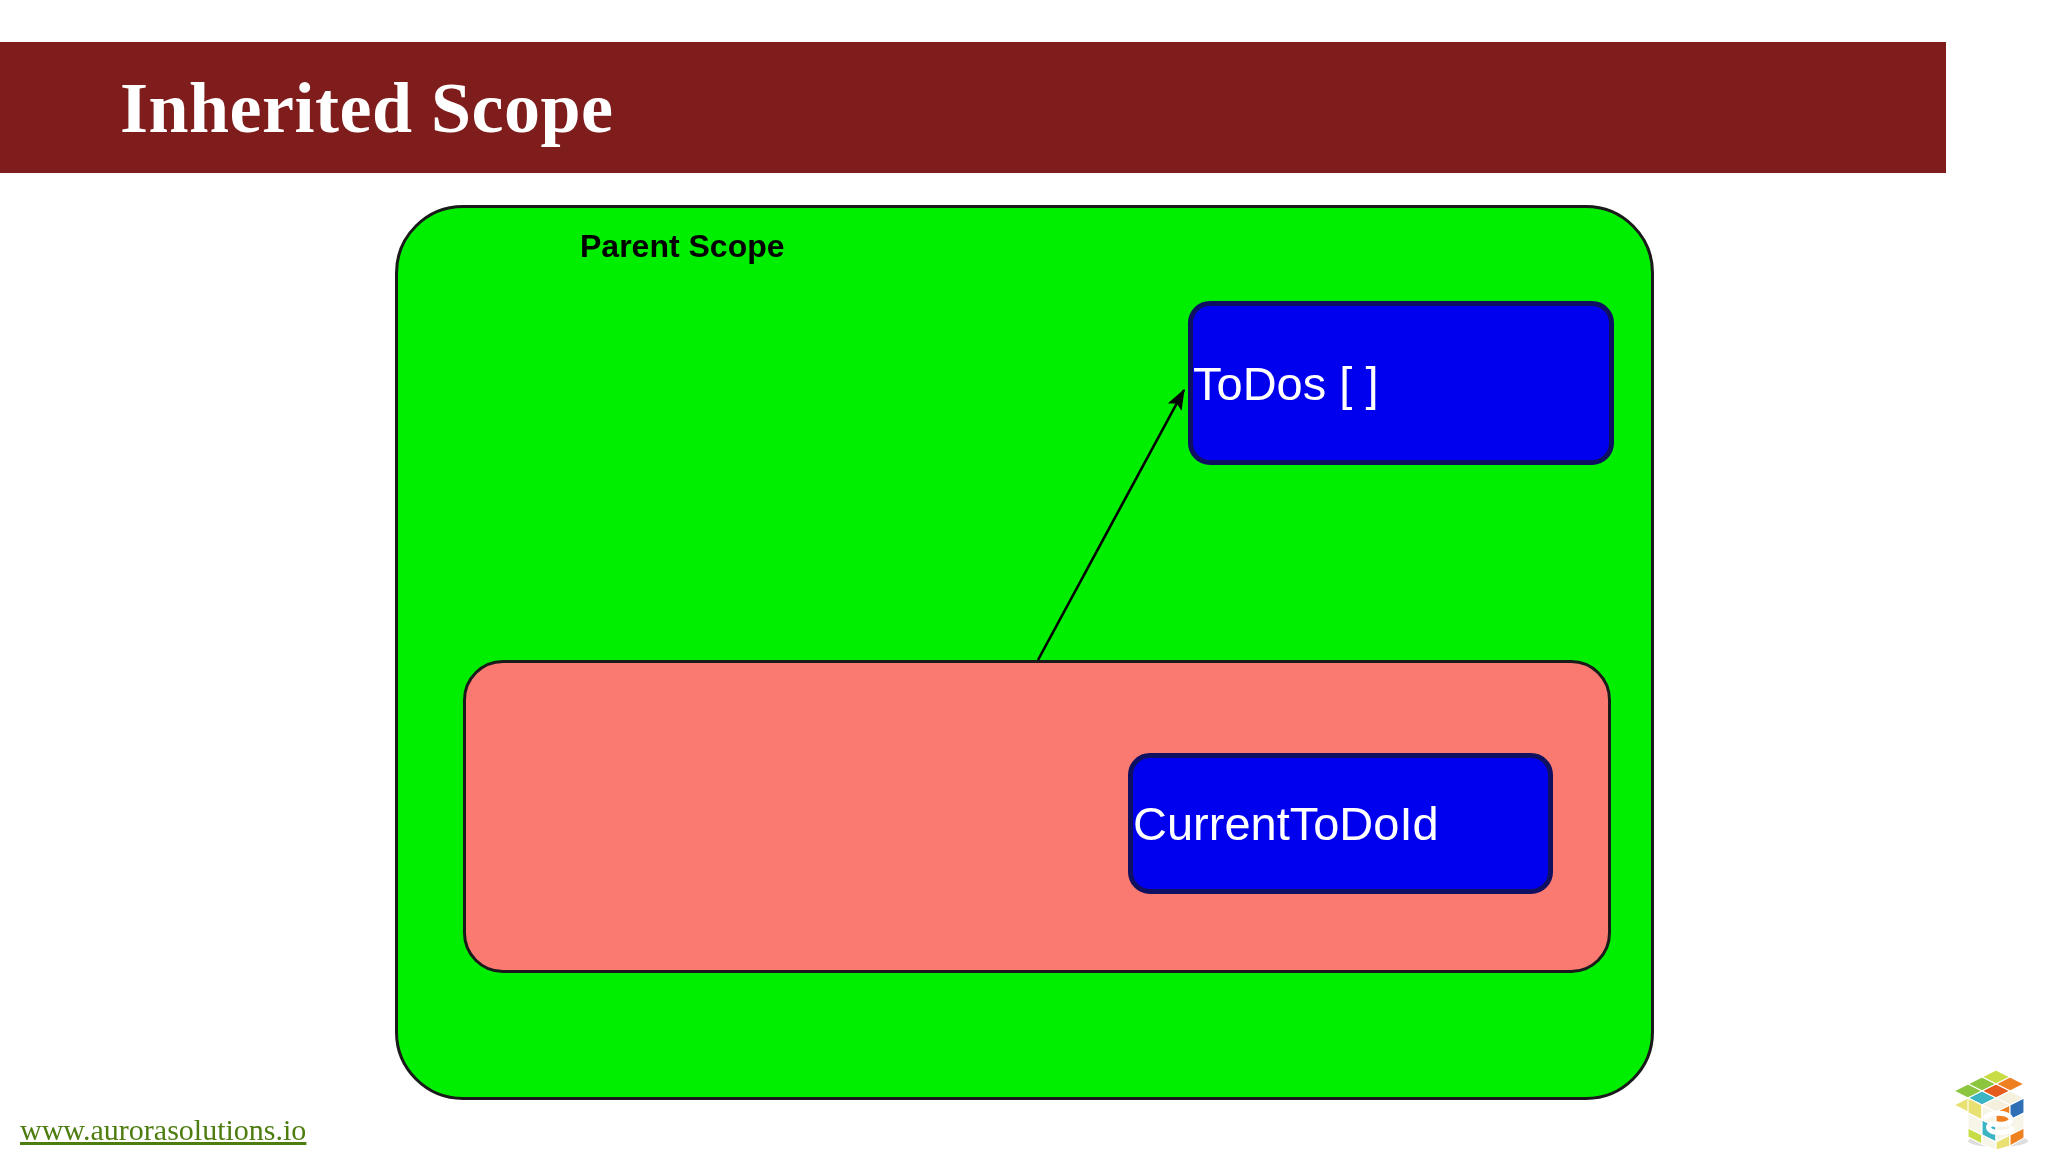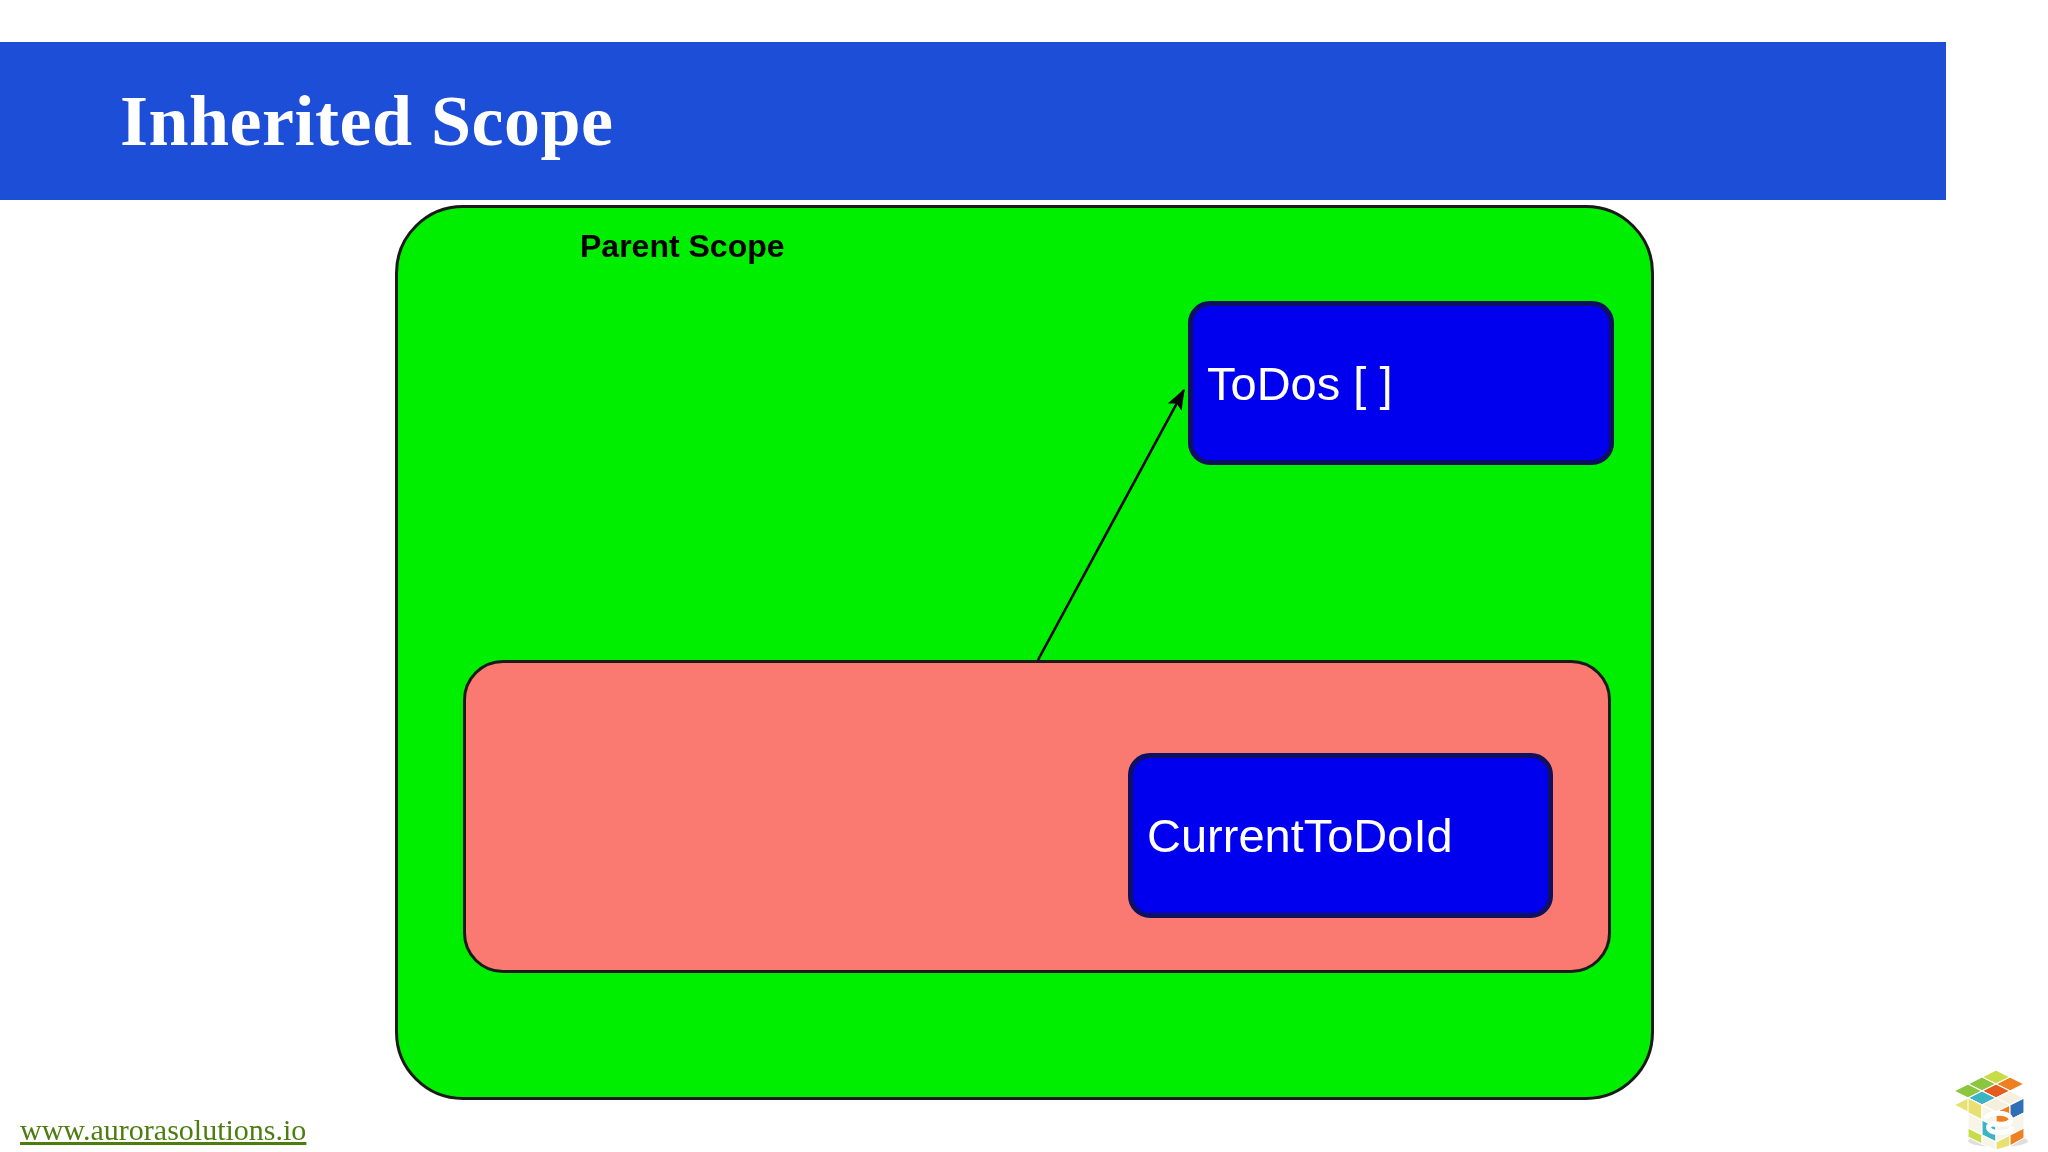--- a/index.html
+++ b/index.html
@@ -14,22 +14,22 @@
     overflow: hidden;
     font-family: "Liberation Sans", sans-serif;
   }
 
   
   #title-banner {
     position: absolute;
     left: 0;
     top: 42px;
     width: 1946px;
-    height: 158px;
-    background: #1d4ed8;
+    height: 131px;
+    background: #7f1d1d;
   }
   #page-title {
     position: absolute;
     left: 120px;
     top: 50%;
     transform: translateY(-50%);
     color: #ffffff;
     font-family: "Liberation Serif", serif;
     font-weight: bold;
     font-size: 72px;
@@ -99,35 +99,34 @@
     border: 5px solid #101060;
     border-radius: 22px;
     box-sizing: border-box;
     display: flex;
     align-items: center;
   }
   .value-box > .value-label {
     color: #ffffff;
     font-size: 47px;
     font-weight: normal;
-    padding-left: 14px;
     white-space: nowrap;
     line-height: 1;
   }
   #todos-box {
     left: 790px;
     top: 93px;
     width: 426px;
     height: 164px;
   }
   #current-todo-id-box {
     left: 662px;
     top: 90px;
     width: 425px;
-    height: 165px;
+    height: 141px;
   }
 
   
   #binding-arrow {
     position: absolute;
     left: 0;
     top: 0;
     width: 1259px;
     height: 895px;
     pointer-events: none;

